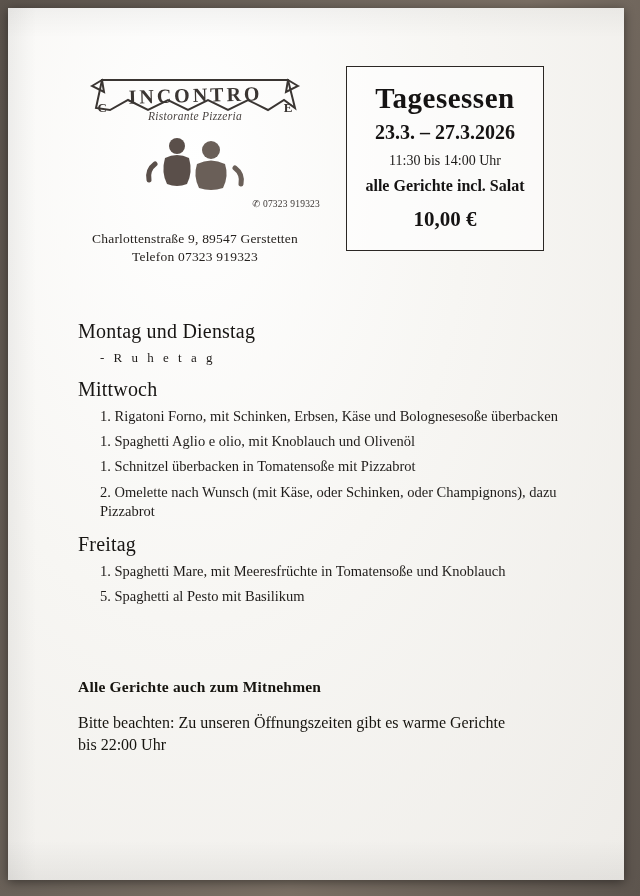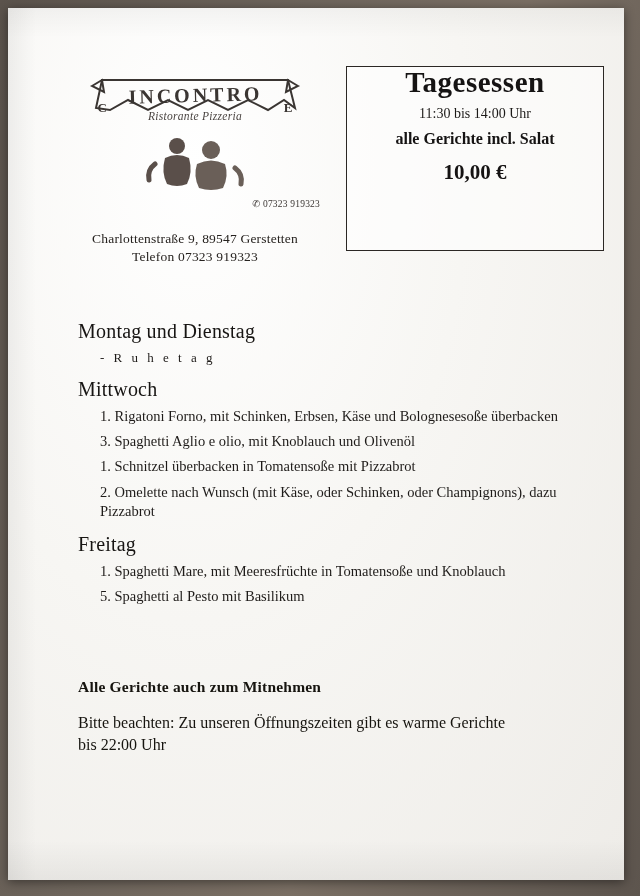--- a/index.html
+++ b/index.html
@@ -117,26 +117,27 @@
     line-height: 1.35;
     text-align: center;
     letter-spacing: .2px;
   }
 
   
   .tages-box {
     position: absolute;
     left: 338px;
     top: 58px;
-    width: 258px;
+    width: 198px;
     height: 185px;
     border: 1.5px solid #2b2724;
     background: rgba(255,255,255,0.55);
     text-align: center;
     box-sizing: border-box;
+    padding-top: 16px;
   }
   .tages-title {
     font-size: 29px;
     font-weight: bold;
     color: #151313;
     letter-spacing: .5px;
     line-height: 1.05;
   }
   .tages-dates {
     margin-top: 8px;
@@ -253,37 +254,38 @@
       </div>
 
       <div class="addr">
         <div>Charlottenstraße 9, 89547 Gerstetten</div>
         <div>Telefon 07323 919323</div>
       </div>
     </div>
 
     <div class="tages-box">
       <div class="tages-title">Tagesessen</div>
+      <div class="tages-dates">23.3. – 27.3.2026</div>
       <div class="tages-hours">11:30 bis 14:00 Uhr</div>
       <div class="tages-incl">alle Gerichte incl. Salat</div>
       <div class="tages-price">10,00 €</div>
     </div>
   </div>
 
   <div class="menu">
 
     <div class="day">
       <div class="day-name">Montag und Dienstag</div>
       <div class="dish ruhe">-  R u h e t a g</div>
     </div>
 
     <div class="day">
       <div class="day-name">Mittwoch</div>
       <div class="dish">1.  Rigatoni Forno, mit Schinken, Erbsen, Käse und Bolognesesoße überbacken</div>
-      <div class="dish">3.  Spaghetti Aglio e olio, mit Knoblauch und Olivenöl</div>
+      <div class="dish">1.  Spaghetti Aglio e olio, mit Knoblauch und Olivenöl</div>
     </div>
 
     <div class="day">
       <div class="dish">1. Schnitzel überbacken in Tomatensoße mit Pizzabrot</div>
       <div class="dish">2. Omelette nach Wunsch (mit Käse, oder Schinken, oder Champignons), dazu Pizzabrot</div>
     </div>
 
     <div class="day">
       <div class="day-name">Freitag</div>
       <div class="dish">1. Spaghetti Mare, mit Meeresfrüchte in Tomatensoße und Knoblauch</div>

